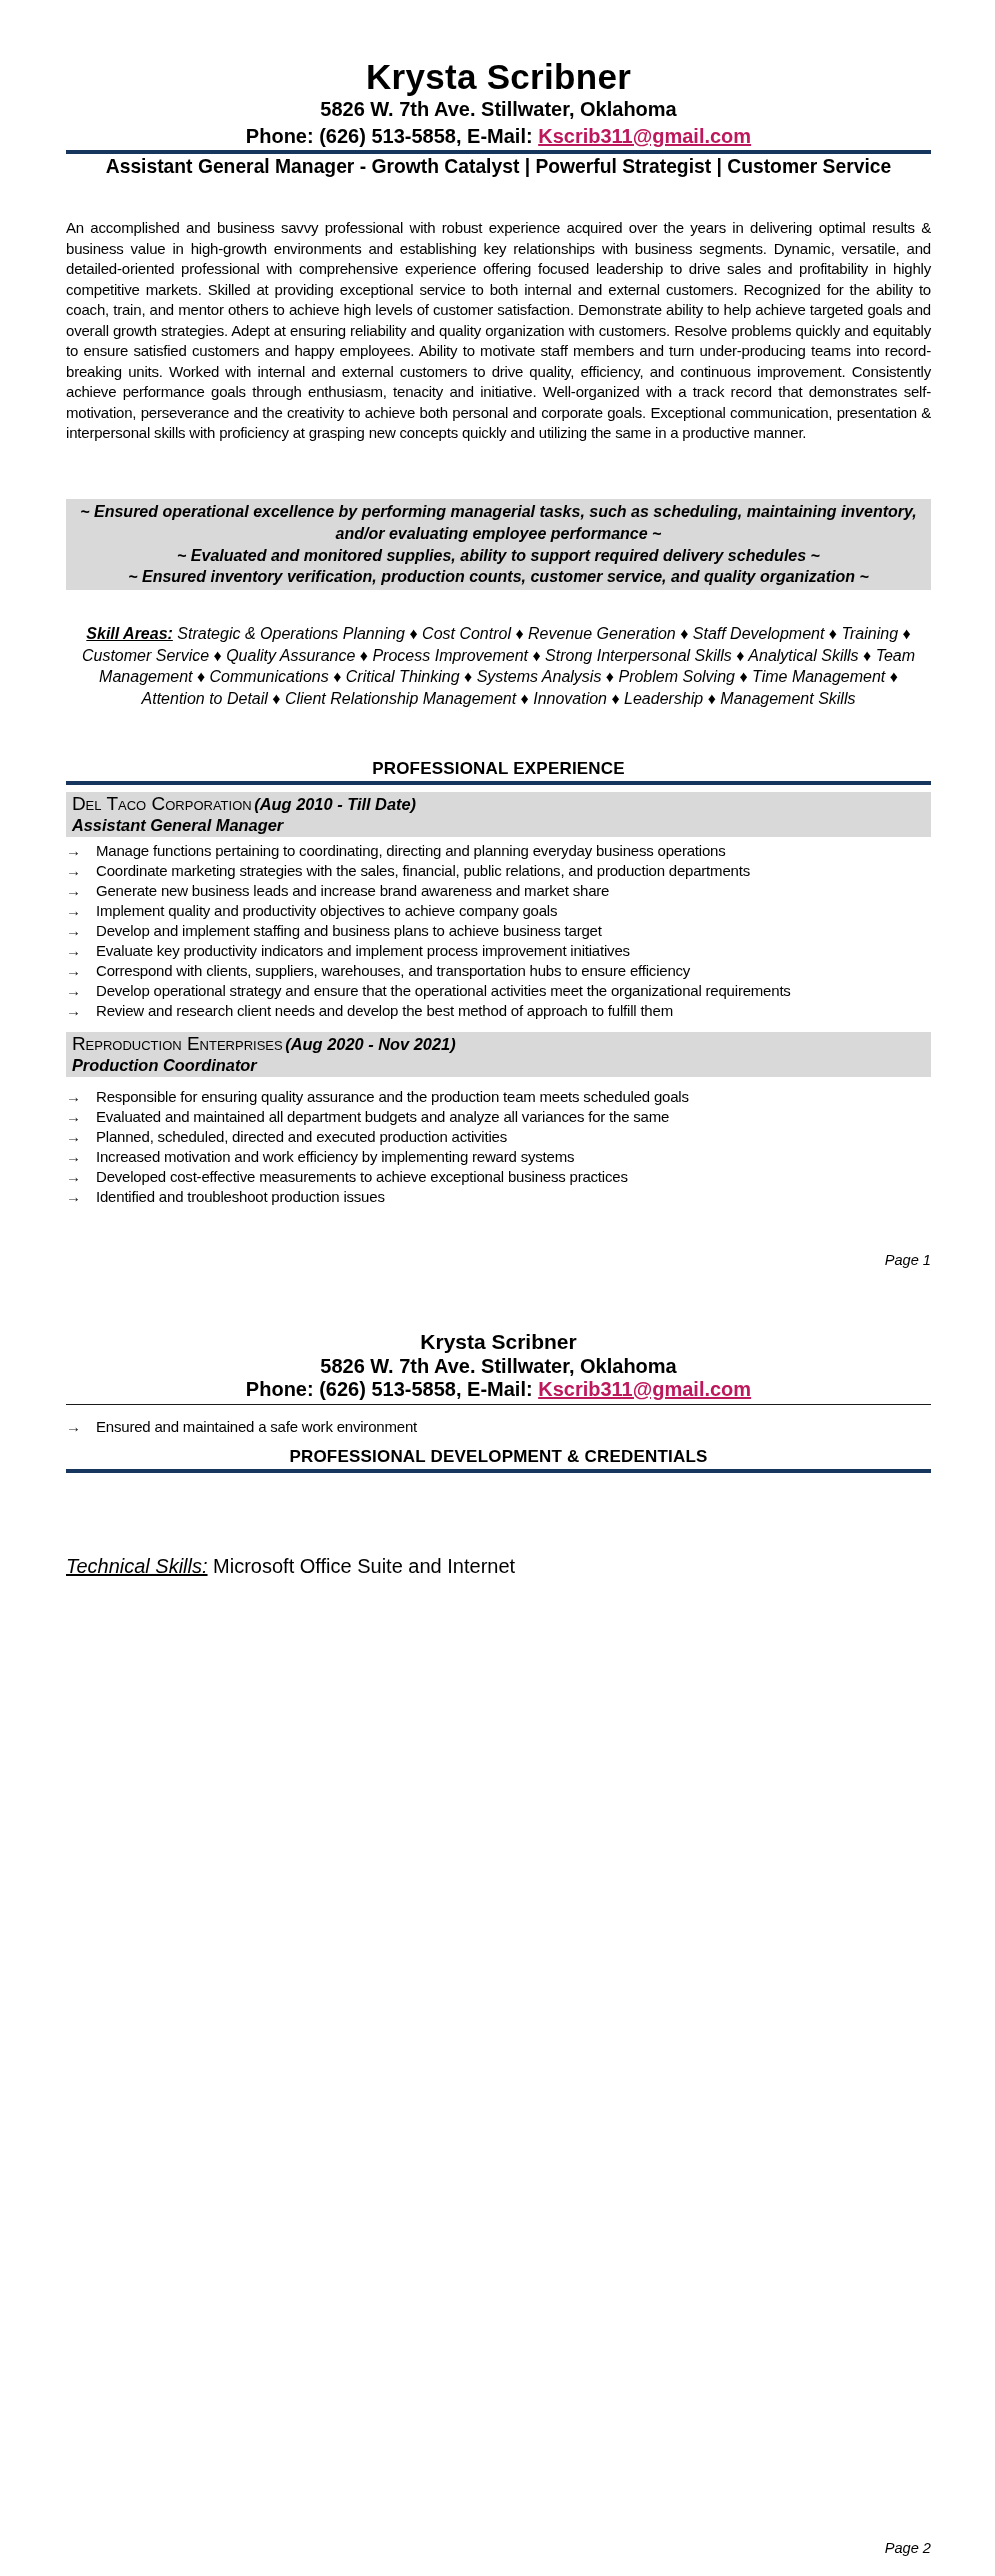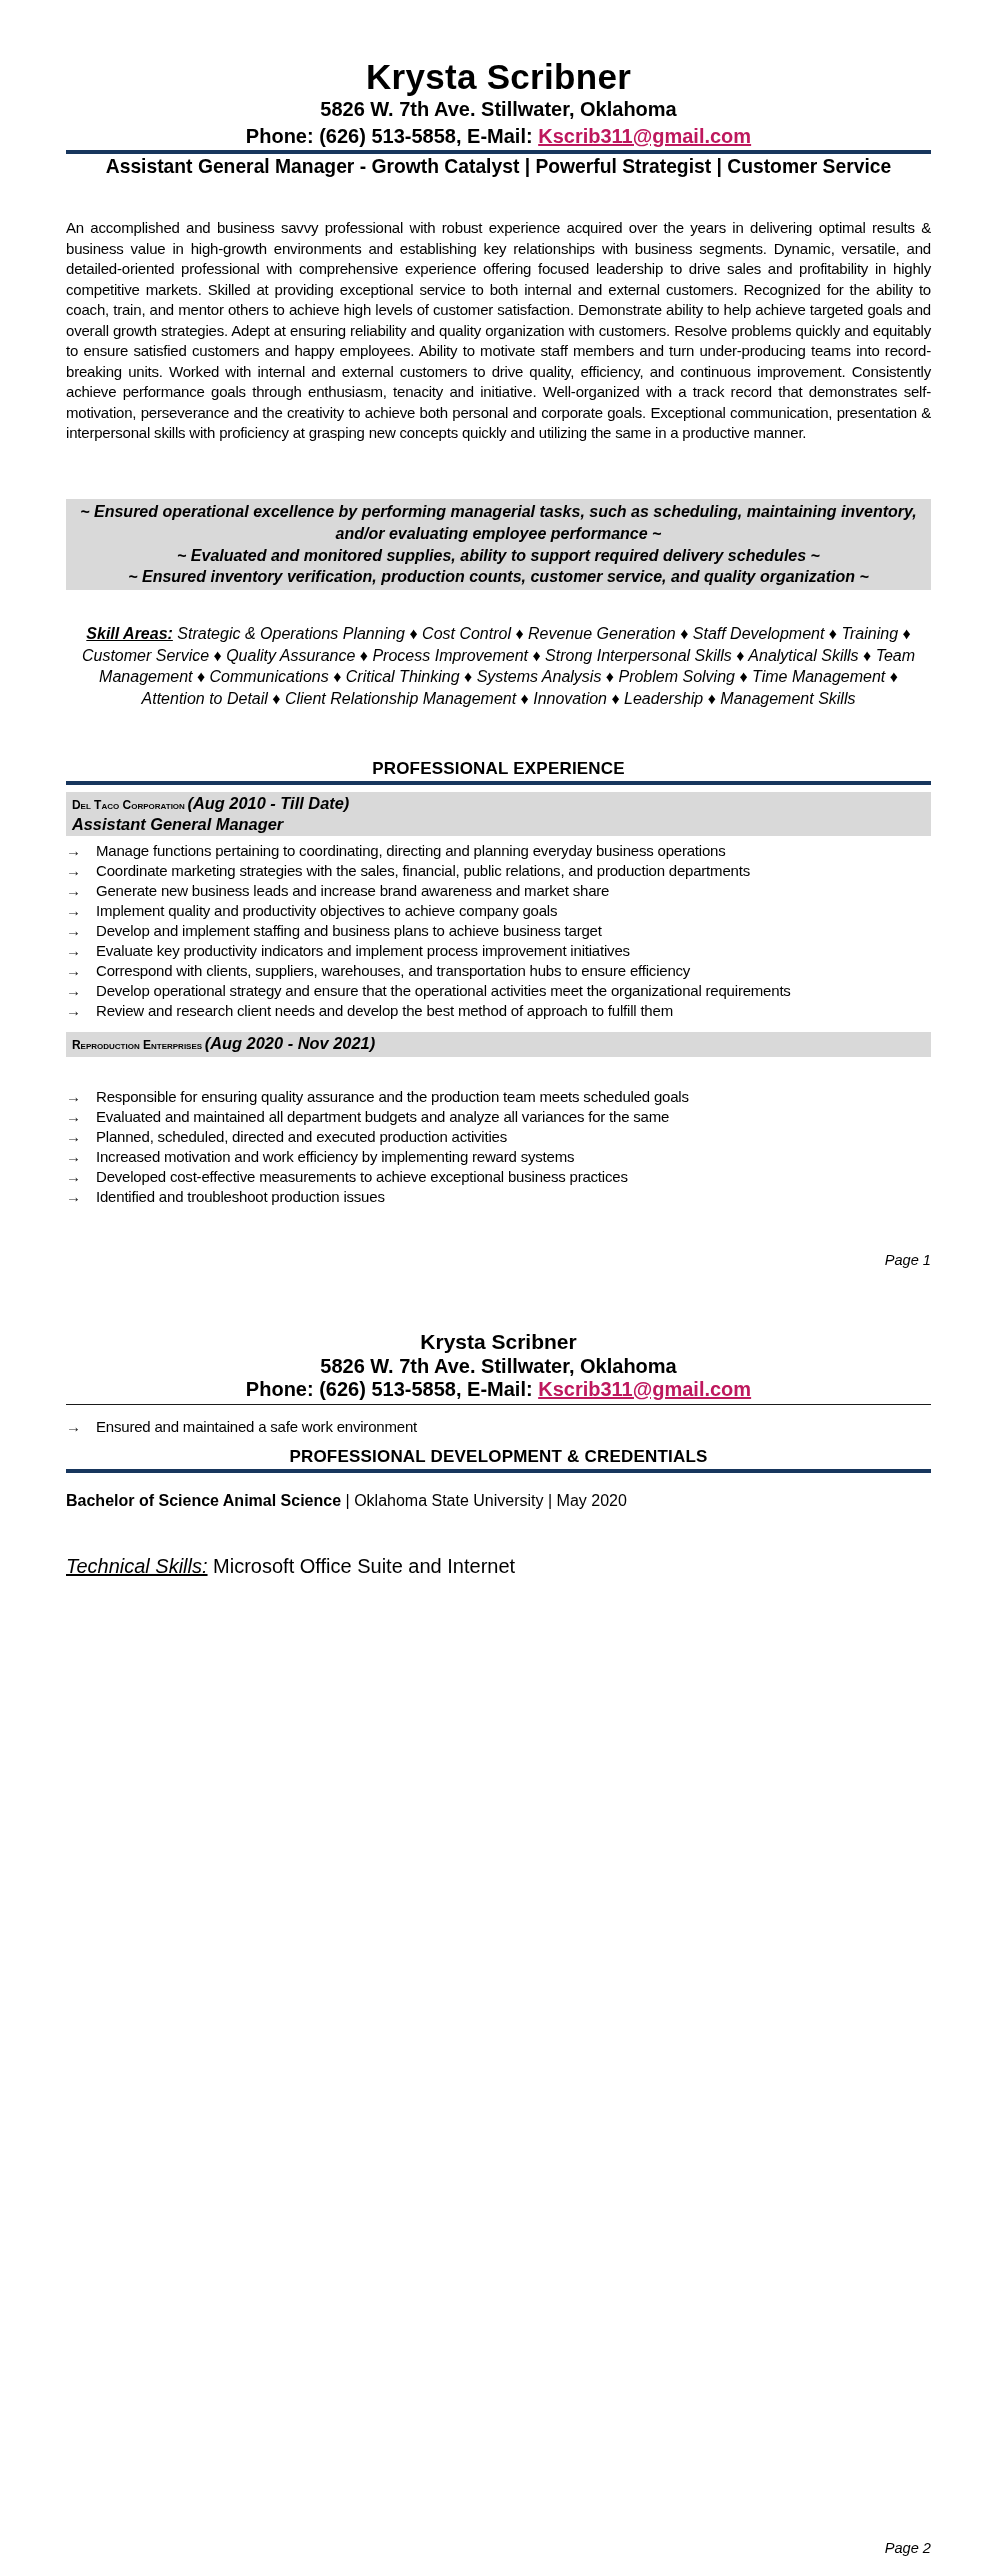--- a/index.html
+++ b/index.html
@@ -28,21 +28,21 @@
   }
   .hl-line { }
 
   .skills-line { font-size:16px; font-style:italic; text-align:center; line-height:21.7px; }
   .skills-label { font-weight:bold; text-decoration:underline; }
 
   .sec-heading { font-size:17px; font-weight:bold; text-align:center; line-height:21px; letter-spacing:0.2px; }
   .sec-heading .rule-navy { margin-top:1.8px; }
 
   .jobhdr { background:#D9D9D9; padding:1.8px 5.9px; line-height:19.3px; }
-  .jobhdr .company { font-variant:small-caps; font-weight:bold; font-size:12px; }
+  .jobhdr .company { font-variant:small-caps; font-weight:normal; font-size:19px; }
   .jobhdr .dates { font-weight:bold; font-style:italic; font-size:16.4px; }
   .jobhdr .jobtitle { font-weight:bold; font-style:italic; font-size:16.4px; display:block; }
 
   ul.bullets { list-style:none; margin:0; padding:0; font-size:15px; letter-spacing:-0.2px; }
   ul.bullets li { display:flex; line-height:20px; }
   ul.bullets .arrow { width:30px; flex:0 0 30px; color:#222; font-weight:normal; }
   ul.bullets .btxt { flex:1; }
 
   .pagefoot { font-style:italic; font-size:14.6px; text-align:right; line-height:17.6px;margin-top:41px; }
 
@@ -146,20 +146,21 @@
     </li>
     <li>
       <span class="arrow">→</span>
       <span class="btxt">Review and research client needs and develop the best method of approach to fulfill them</span>
     </li>
   </ul>
 
 <div class="sec jobhdr" id="job2">
   <span class="company">Reproduction Enterprises</span>
   <span class="dates">(Aug 2020 - Nov 2021)</span>
+  <span class="jobtitle">Production Coordinator</span>
 </div>
 
 <ul class="sec bullets" id="job2-b">
     <li>
       <span class="arrow">→</span>
       <span class="btxt">Responsible for ensuring quality assurance and the production team meets scheduled goals</span>
     </li>
     <li>
       <span class="arrow">→</span>
       <span class="btxt">Evaluated and maintained all department budgets and analyze all variances for the same</span>
@@ -197,23 +198,20 @@
       <span class="btxt">Ensured and maintained a safe work environment</span>
     </li>
 </ul>
 
 <div class="sec sec-heading" id="cred-heading">
   <div>PROFESSIONAL DEVELOPMENT &amp; CREDENTIALS</div>
   <div class="rule-navy"></div>
 </div>
 
 <div class="sec" id="education">
-  <div class="edu-line">
-    <span class="program">Bachelor of Science Animal Science</span><span> | Oklahoma State University | May 2020</span>
-  </div>
 </div>
 
 <div class="sec tech-line" id="tech">
   <span class="tech-label">Technical Skills:</span><span> Microsoft Office Suite and Internet</span>
 </div>
 
 <div class="sec pagefoot" id="footer2">Page 2</div>
 
 
 </body></html>

